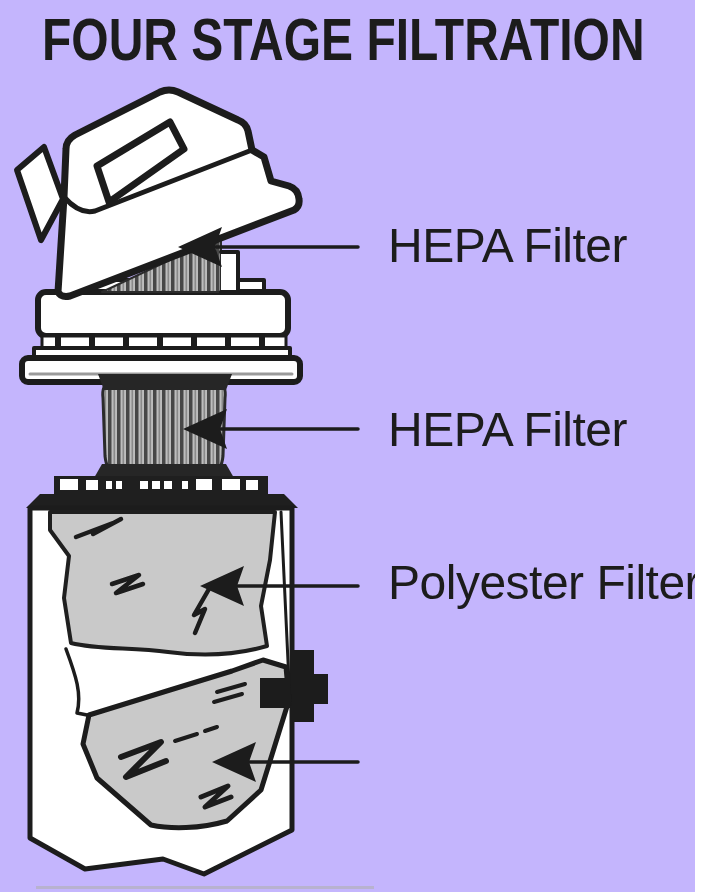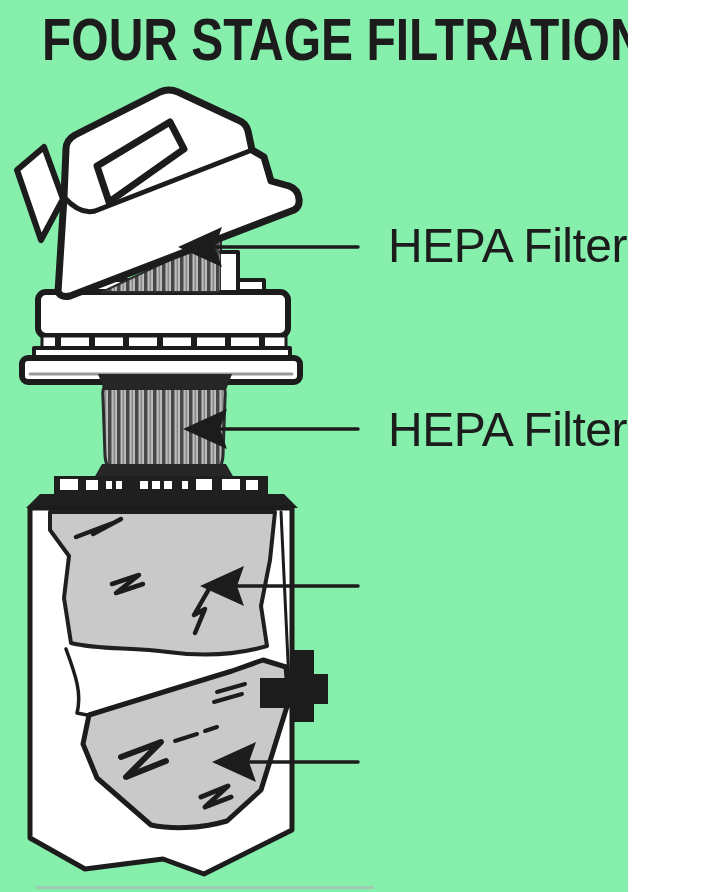--- a/index.html
+++ b/index.html
@@ -1,20 +1,20 @@
 <!DOCTYPE html>
 <html><head>
 <meta charset="utf-8">
 <style>
   html, body { margin: 0; padding: 0; background: #ffffff; }
   #stage {
     position: relative;
-    width: 628px;
+    width: 695px;
     height: 892px;
-    background: #86efac;
+    background: #c4b5fd;
     overflow: hidden;
     font-family: "Liberation Sans", sans-serif;
     color: #1c1c1c;
   }
   #title {
     position: absolute;
     left: 42px;
     top: 8px;
     margin: 0;
     font-size: 60px;
@@ -162,14 +162,15 @@
           <line x1="248" y1="762" x2="358" y2="762" stroke="#1c1c1c" stroke-width="3.5"></line>
           <polygon points="212,762 256,742 249,762 256,782"></polygon>
         </g>
       </g>
 
     </g>
   </svg>
 
   <div class="callout-label c1">HEPA Filter</div>
   <div class="callout-label c2">HEPA Filter</div>
+  <div class="callout-label c3">Polyester Filter</div>
 
 </div>
 
 </body></html>

